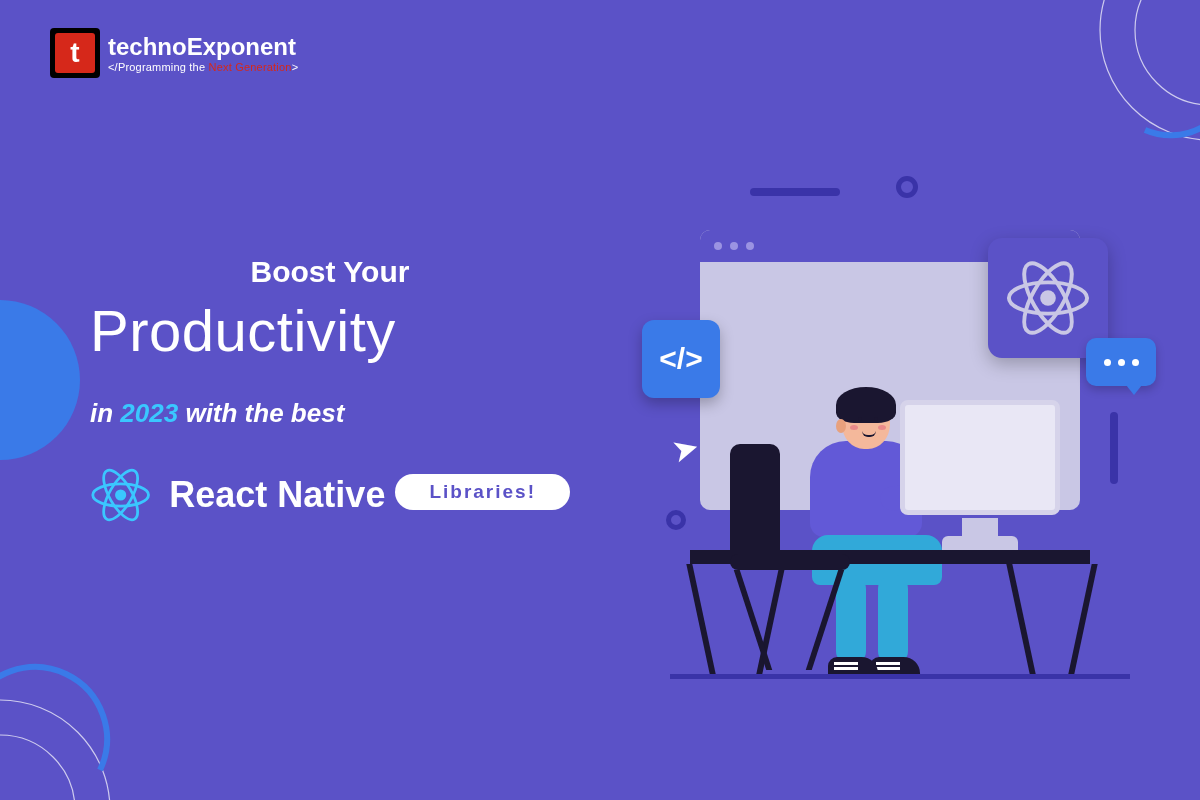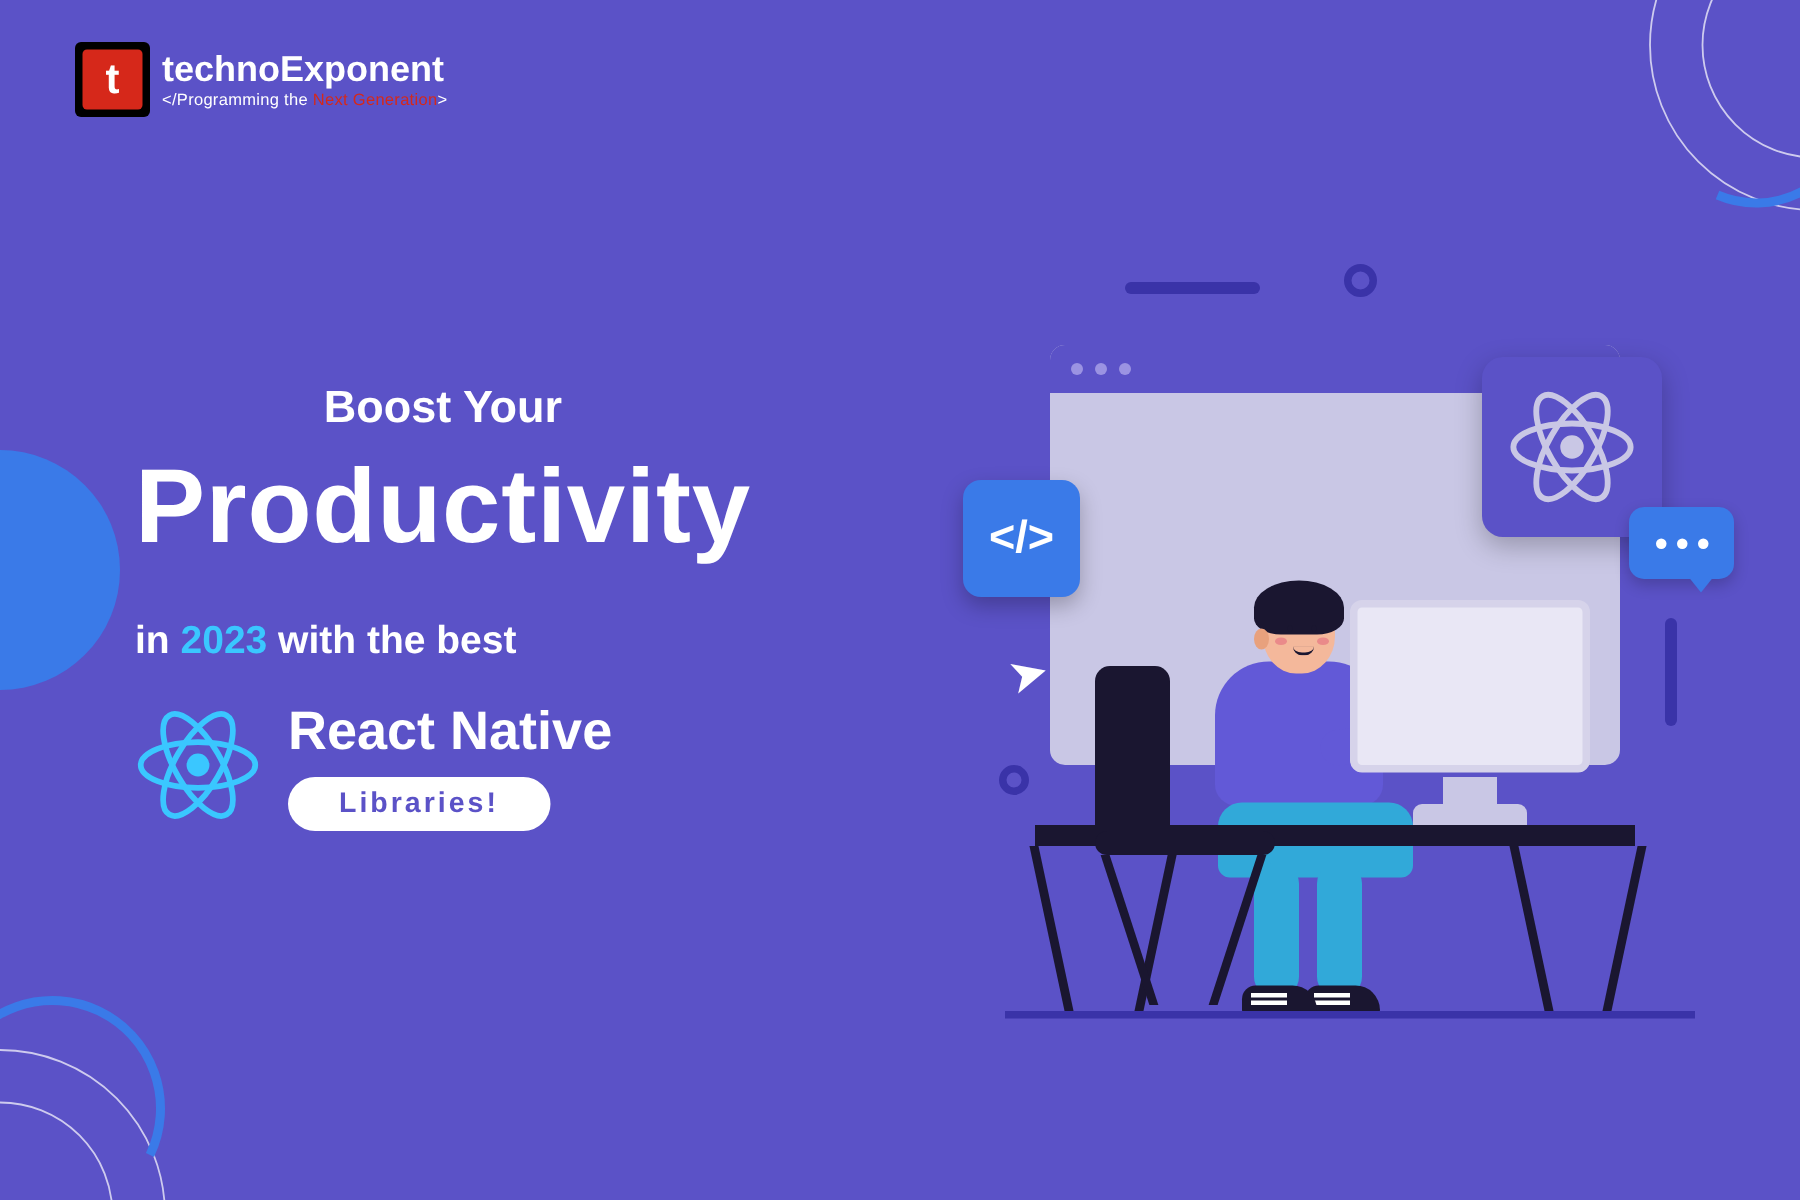--- a/index.html
+++ b/index.html
@@ -82,26 +82,26 @@
 
 
 .headline {
   position: absolute;
   left: 90px;
   top: 255px;
   color: #fff;
   max-width: 480px;
 }
 .line1 { font-size: 30px; font-weight: 600; margin-bottom: 8px; text-align: center; }
-.line2 { font-size: 70px; font-weight: 700; letter-spacing: 0.5px; margin-bottom: 34px; }
-.line3 { font-size: 26px; font-weight: 600; }
+.line2 { font-size: 58px; font-weight: 400; letter-spacing: 0.5px; margin-bottom: 34px; }
+.line3 { font-size: 26px; font-weight: 600; font-style: italic; }
 .line3 .year { color: #3ac7ff; font-weight: 800; }
 .rn-row { display: flex; align-items: center; gap: 18px; margin-top: 24px; }
 .react-icon { width: 84px; height: 84px; }
-.rn-col { display: flex; flex-direction: column; gap: 10px; align-items: flex-start; }
+.rn-col { display: flex; flex-direction: row; gap: 10px; align-items: flex-start; }
 .rn-title { font-size: 36px; font-weight: 800; color: #fff; white-space: nowrap; }
 .rn-pill {
   background: #fff;
   color: #5b52c7;
   border-radius: 20px;
   padding: 7px 34px;
   font-size: 19px;
   font-weight: 700;
   letter-spacing: 2px;
 }

